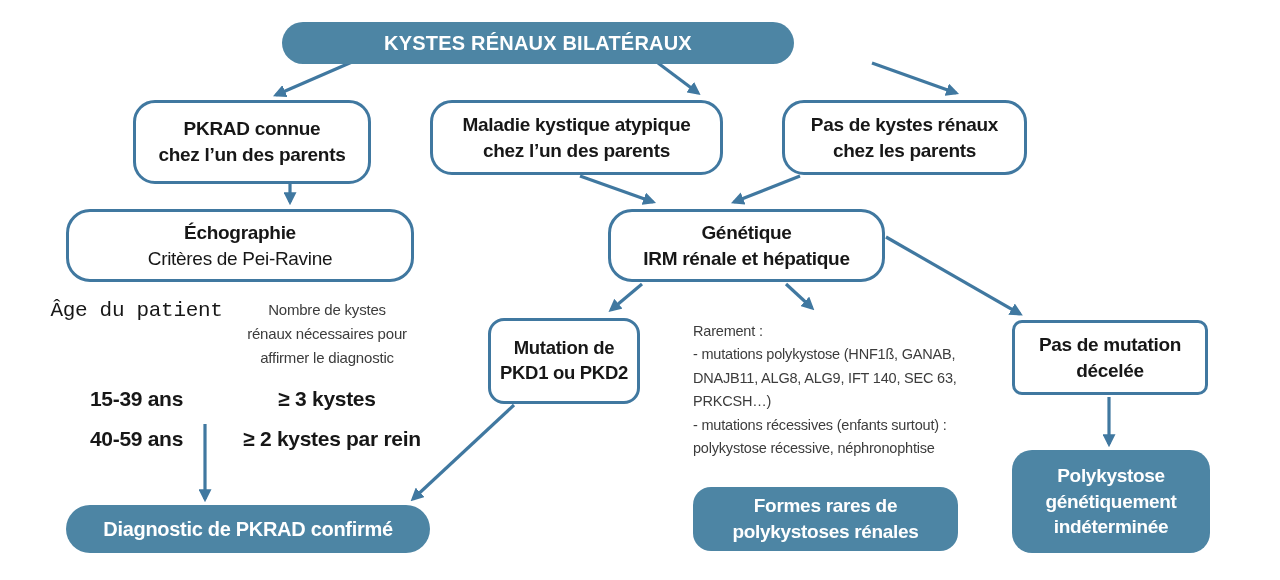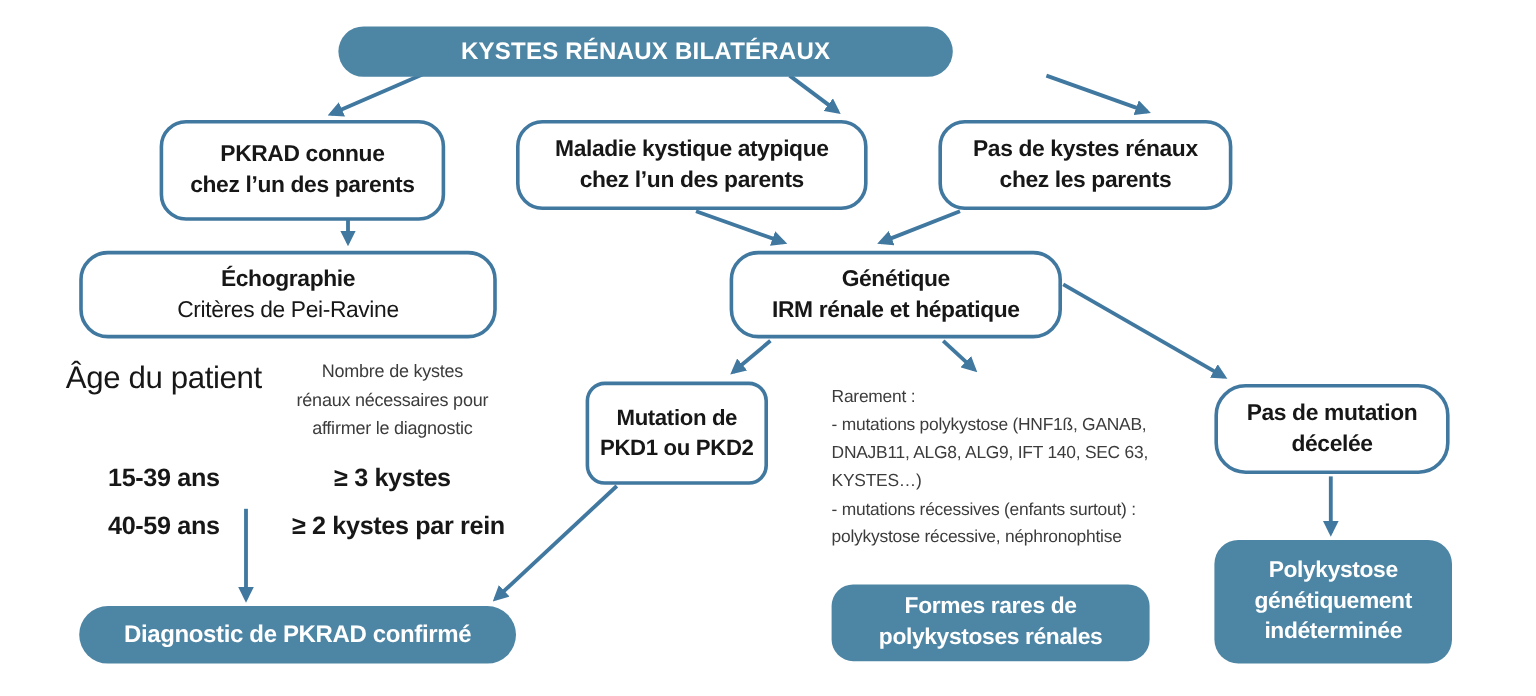--- a/index.html
+++ b/index.html
@@ -48,21 +48,21 @@
     line-height:1.62;
     letter-spacing:-0.2px;
     white-space:nowrap;
   }
   .tbl-text{
     position:absolute;
     color:var(--text-dark);
     text-align:center;
     letter-spacing:-0.3px;
   }
-  .tbl-head1{font-size:26px;}
+  .tbl-head1{font-size:21px;font-family:Liberation Mono, monospace;}
   .tbl-head2{font-size:15px;line-height:1.6;color:var(--text-gray);letter-spacing:-0.2px;}
   .tbl-cell{font-size:21px;font-weight:bold;}
 </style>
 </head>
 <body>
 
 <div id="canvas">
 
   <svg id="arrows" viewBox="0 0 1280 580" xmlns="http://www.w3.org/2000/svg">
     <defs>
@@ -130,26 +130,26 @@
 
   <div class="box outline lvl2" style="left:488px;top:318px;width:152px;height:86px;border-radius:16px;font-size:18.5px;">
     <div class="line">Mutation de</div>
     <div class="line">PKD1 ou PKD2</div>
   </div>
 
   <div class="note" style="left:693px;top:320px;width:305px;">
     <div>Rarement :</div>
     <div>- mutations polykystose (HNF1ß, GANAB,</div>
     <div>DNAJB11, ALG8, ALG9, IFT 140, SEC 63,</div>
-    <div>KYSTES…)</div>
+    <div>PRKCSH…)</div>
     <div>- mutations récessives (enfants surtout) :</div>
     <div>polykystose récessive, néphronophtise</div>
   </div>
 
-  <div class="box outline lvl2" style="left:1012px;top:320px;width:196px;height:75px;border-radius:26px;">
+  <div class="box outline lvl2" style="left:1012px;top:320px;width:196px;height:75px;border-radius:10px;">
     <div class="line">Pas de mutation</div>
     <div class="line">décelée</div>
   </div>
 
   <div class="box filled" style="left:66px;top:505px;width:364px;height:48px;border-radius:24px;font-size:20px;">
     <div class="line">Diagnostic de PKRAD confirmé</div>
   </div>
 
   <div class="box filled" style="left:693px;top:487px;width:265px;height:64px;border-radius:18px;font-size:19px;">
     <div class="line">Formes rares de</div>

